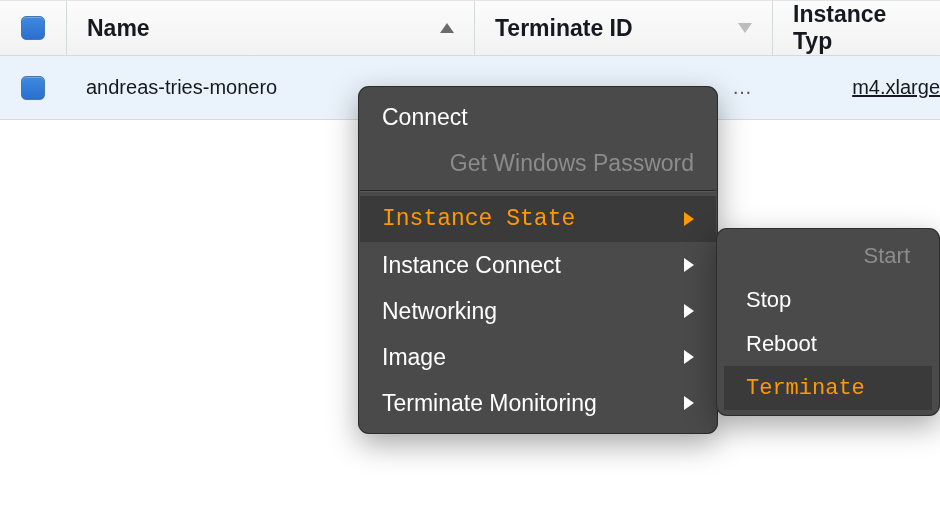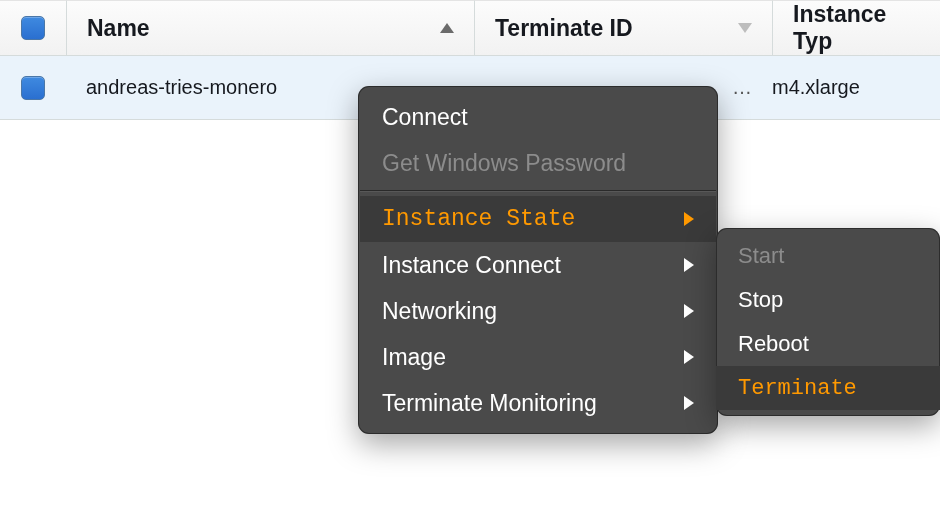--- a/index.html
+++ b/index.html
@@ -31,21 +31,21 @@
     text-align:left;
   }
   thead th + th{border-left:1px solid var(--border);}
   thead th .hdr{display:flex;align-items:center;justify-content:space-between;padding:0 20px;height:100%;}
   thead th .hdr .sort{color:#7e7e7e;display:inline-flex;}
   thead th .hdr .sort svg{display:block;}
 
   tbody td{height:64px;font-size:20px;border-bottom:1px solid var(--border);}
   tbody tr.selected td{background:var(--row-sel);}
   tbody td.pad{padding:0 20px;}
-  tbody td.right{text-align:left;}
+  tbody td.right{text-align:right;text-decoration:underline;}
 
   
   .chk{
     width:24px;height:24px;border-radius:5px;
     border:1px solid #4a77a8;
     background:linear-gradient(#3f8ae0,#2a6fd0);
     box-shadow:inset 0 1px 0 rgba(255,255,255,.25);
     margin:0 auto;display:block;
   }
   .chk-cell{width:66px;text-align:center;}
@@ -59,31 +59,31 @@
 
   
   .menu, .submenu{
     position:absolute;
     background:var(--menu-bg);
     border-radius:11px;
     padding:8px 2px;
     box-shadow:0 10px 30px rgba(0,0,0,.35), 0 0 0 1px rgba(0,0,0,.4) inset;
   }
   .menu{left:358px;top:86px;width:360px;}
-  .submenu{left:716px;top:228px;width:224px;padding:6px 0;}
+  .submenu{left:716px;top:228px;width:224px;padding:6px 8px;}
 
   .mi{
     display:flex;align-items:center;justify-content:space-between;
     padding:0 22px;height:46px;
     font-size:23px;color:var(--menu-text);
     cursor:default;white-space:nowrap;
   }
   .mi .arrow{color:var(--menu-text);display:inline-flex;}
   .mi .arrow svg{display:block;}
-  .mi.disabled{color:var(--menu-disabled);}
+  .mi.disabled{color:var(--menu-disabled);justify-content:flex-end;}
   .mi.highlight{background:var(--menu-bg-dark);color:var(--orange);font-family:Liberation Mono, monospace;}
   .mi.highlight .arrow{color:var(--orange);}
   .sep{height:1px;background:#2f2f2f;margin:4px 0;border-top:1px solid #2a2a2a;border-bottom:1px solid #585858;}
 
   .submenu .mi{height:44px;font-size:22px;}
 
 </style>
 </head>
 <body>
 <div class="viewport">

